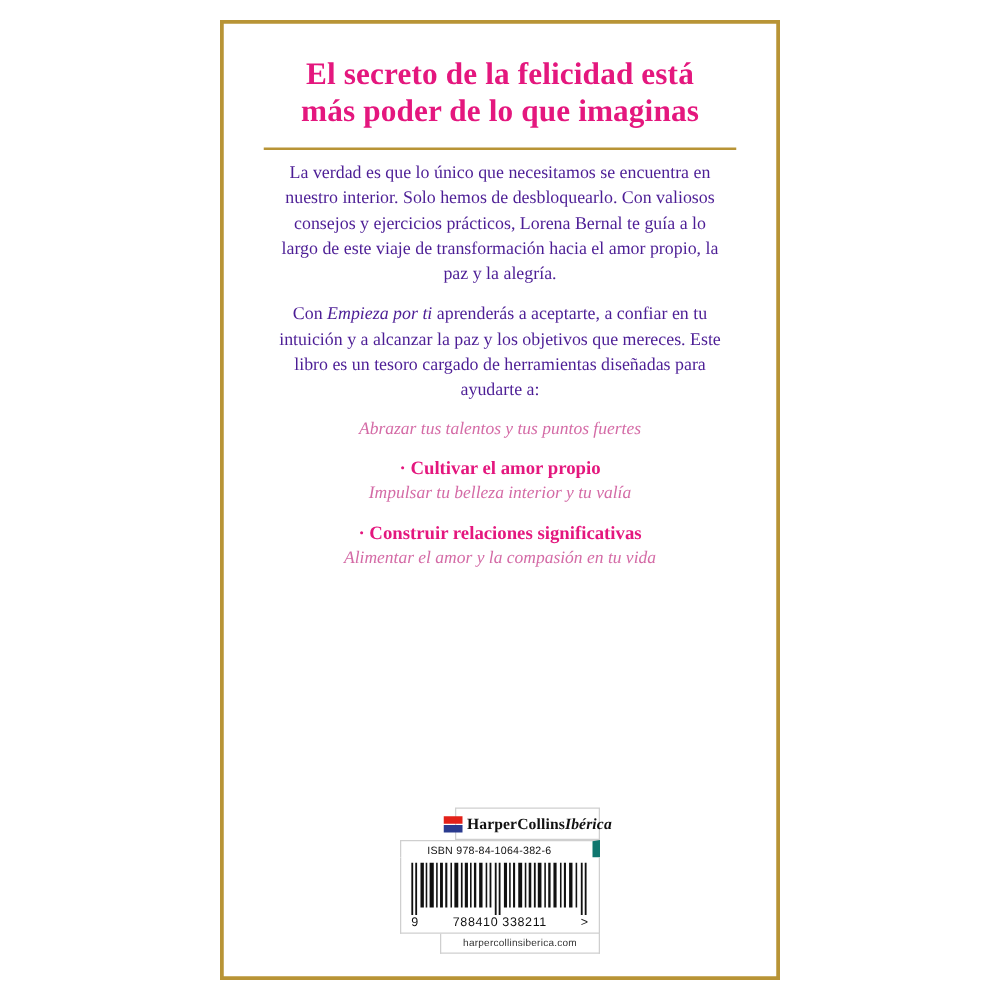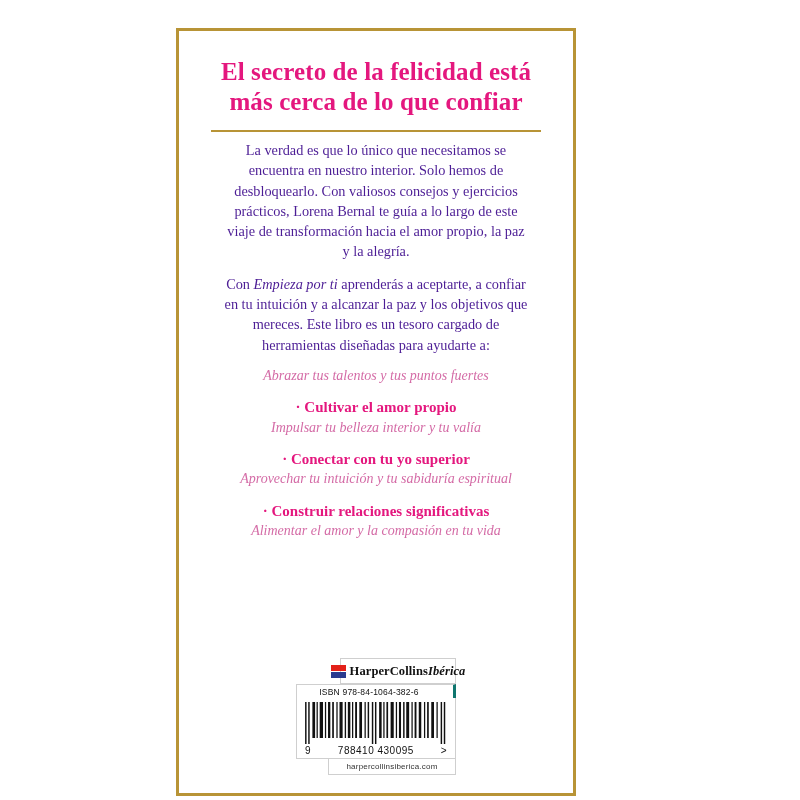--- a/index.html
+++ b/index.html
@@ -16,22 +16,22 @@
   .page {
     position: relative;
     width: 800px;
     height: 800px;
     background: #ffffff;
   }
   
   .cover {
     position: absolute;
     left: 176px;
-    top: 28px;
-    width: 400px;
+    top: 16px;
+    width: 448px;
     height: 768px;
     background: #ffffff;
     border: 3px solid #b89436;
     box-sizing: border-box;
   }
   .inner {
     position: absolute;
     left: 0;
     top: 0;
     right: 0;
@@ -142,21 +142,21 @@
     color: #111;
     font-weight: bold;
     letter-spacing: 0.1px;
   }
   .pub-name .iberica {
     font-style: italic;
   }
   .isbn-line {
     border-top: 1px solid #cfcfcf;
     border-left: 1px solid #cfcfcf;
-    border-right: 3px solid #0f766e;
+    border-right: 6px solid #0f766e;
     font-family: "Liberation Sans", sans-serif;
     font-size: 8.5px;
     color: #111;
     padding: 2px 12px 1px 0;
     letter-spacing: 0.2px;
   }
   .barcode-box {
     border: 1px solid #cfcfcf;
     border-top: none;
     padding: 4px 6px 2px 6px;
@@ -190,40 +190,36 @@
 </head>
 <body>
 
 <div class="page">
   <div class="cover">
     <div class="inner">
 
       <div class="headline-band">
         <div class="headline">
           <span>El secreto de la felicidad está</span>
-          <span class="l2">más cerca de lo que confiar</span>
+          <span class="l2">más poder de lo que imaginas</span>
         </div>
       </div>
 
       <div class="body-block">
         <p>La verdad es que lo único que necesitamos se encuentra en nuestro interior. Solo hemos de desbloquearlo. Con valiosos consejos y ejercicios prácticos, Lorena Bernal te guía a lo largo de este viaje de transformación hacia el amor propio, la paz y la alegría.</p>
         <p><span>Con </span><em>Empieza por ti</em><span> aprenderás a aceptarte, a confiar en tu intuición y a alcanzar la paz y los objetivos que mereces. Este libro es un tesoro cargado de herramientas diseñadas para ayudarte a:</span></p>
       </div>
 
       <div class="bullets">
         <div class="bullet">
           <div class="sub">Abrazar tus talentos y tus puntos fuertes</div>
         </div>
         <div class="bullet">
           <div class="title">· Cultivar el amor propio</div>
           <div class="sub">Impulsar tu belleza interior y tu valía</div>
-        </div>
-        <div class="bullet">
-          <div class="title">· Conectar con tu yo superior</div>
-          <div class="sub">Aprovechar tu intuición y tu sabiduría espiritual</div>
         </div>
         <div class="bullet">
           <div class="title">· Construir relaciones significativas</div>
           <div class="sub">Alimentar el amor y la compasión en tu vida</div>
         </div>
       </div>
 
 
       <div class="pub-block">
         <div class="pub-logo">
@@ -272,21 +268,21 @@
               <rect x="116" y="0" width="1.2" height="36"></rect>
               <rect x="119" y="0" width="1.6" height="36"></rect>
               <rect x="123" y="0" width="2.6" height="36"></rect>
               <rect x="128" y="0" width="1.2" height="36"></rect>
               <rect x="132" y="0" width="1.4" height="42"></rect>
               <rect x="135" y="0" width="1.4" height="42"></rect>
             </g>
           </svg>
           <div class="barcode-digits">
             <span>9</span>
-            <span>788410 430095</span>
+            <span>788410 338211</span>
             <span>&gt;</span>
           </div>
         </div>
         <div class="website">harpercollinsiberica.com</div>
       </div>
 
     </div>
   </div>
 </div>
 

